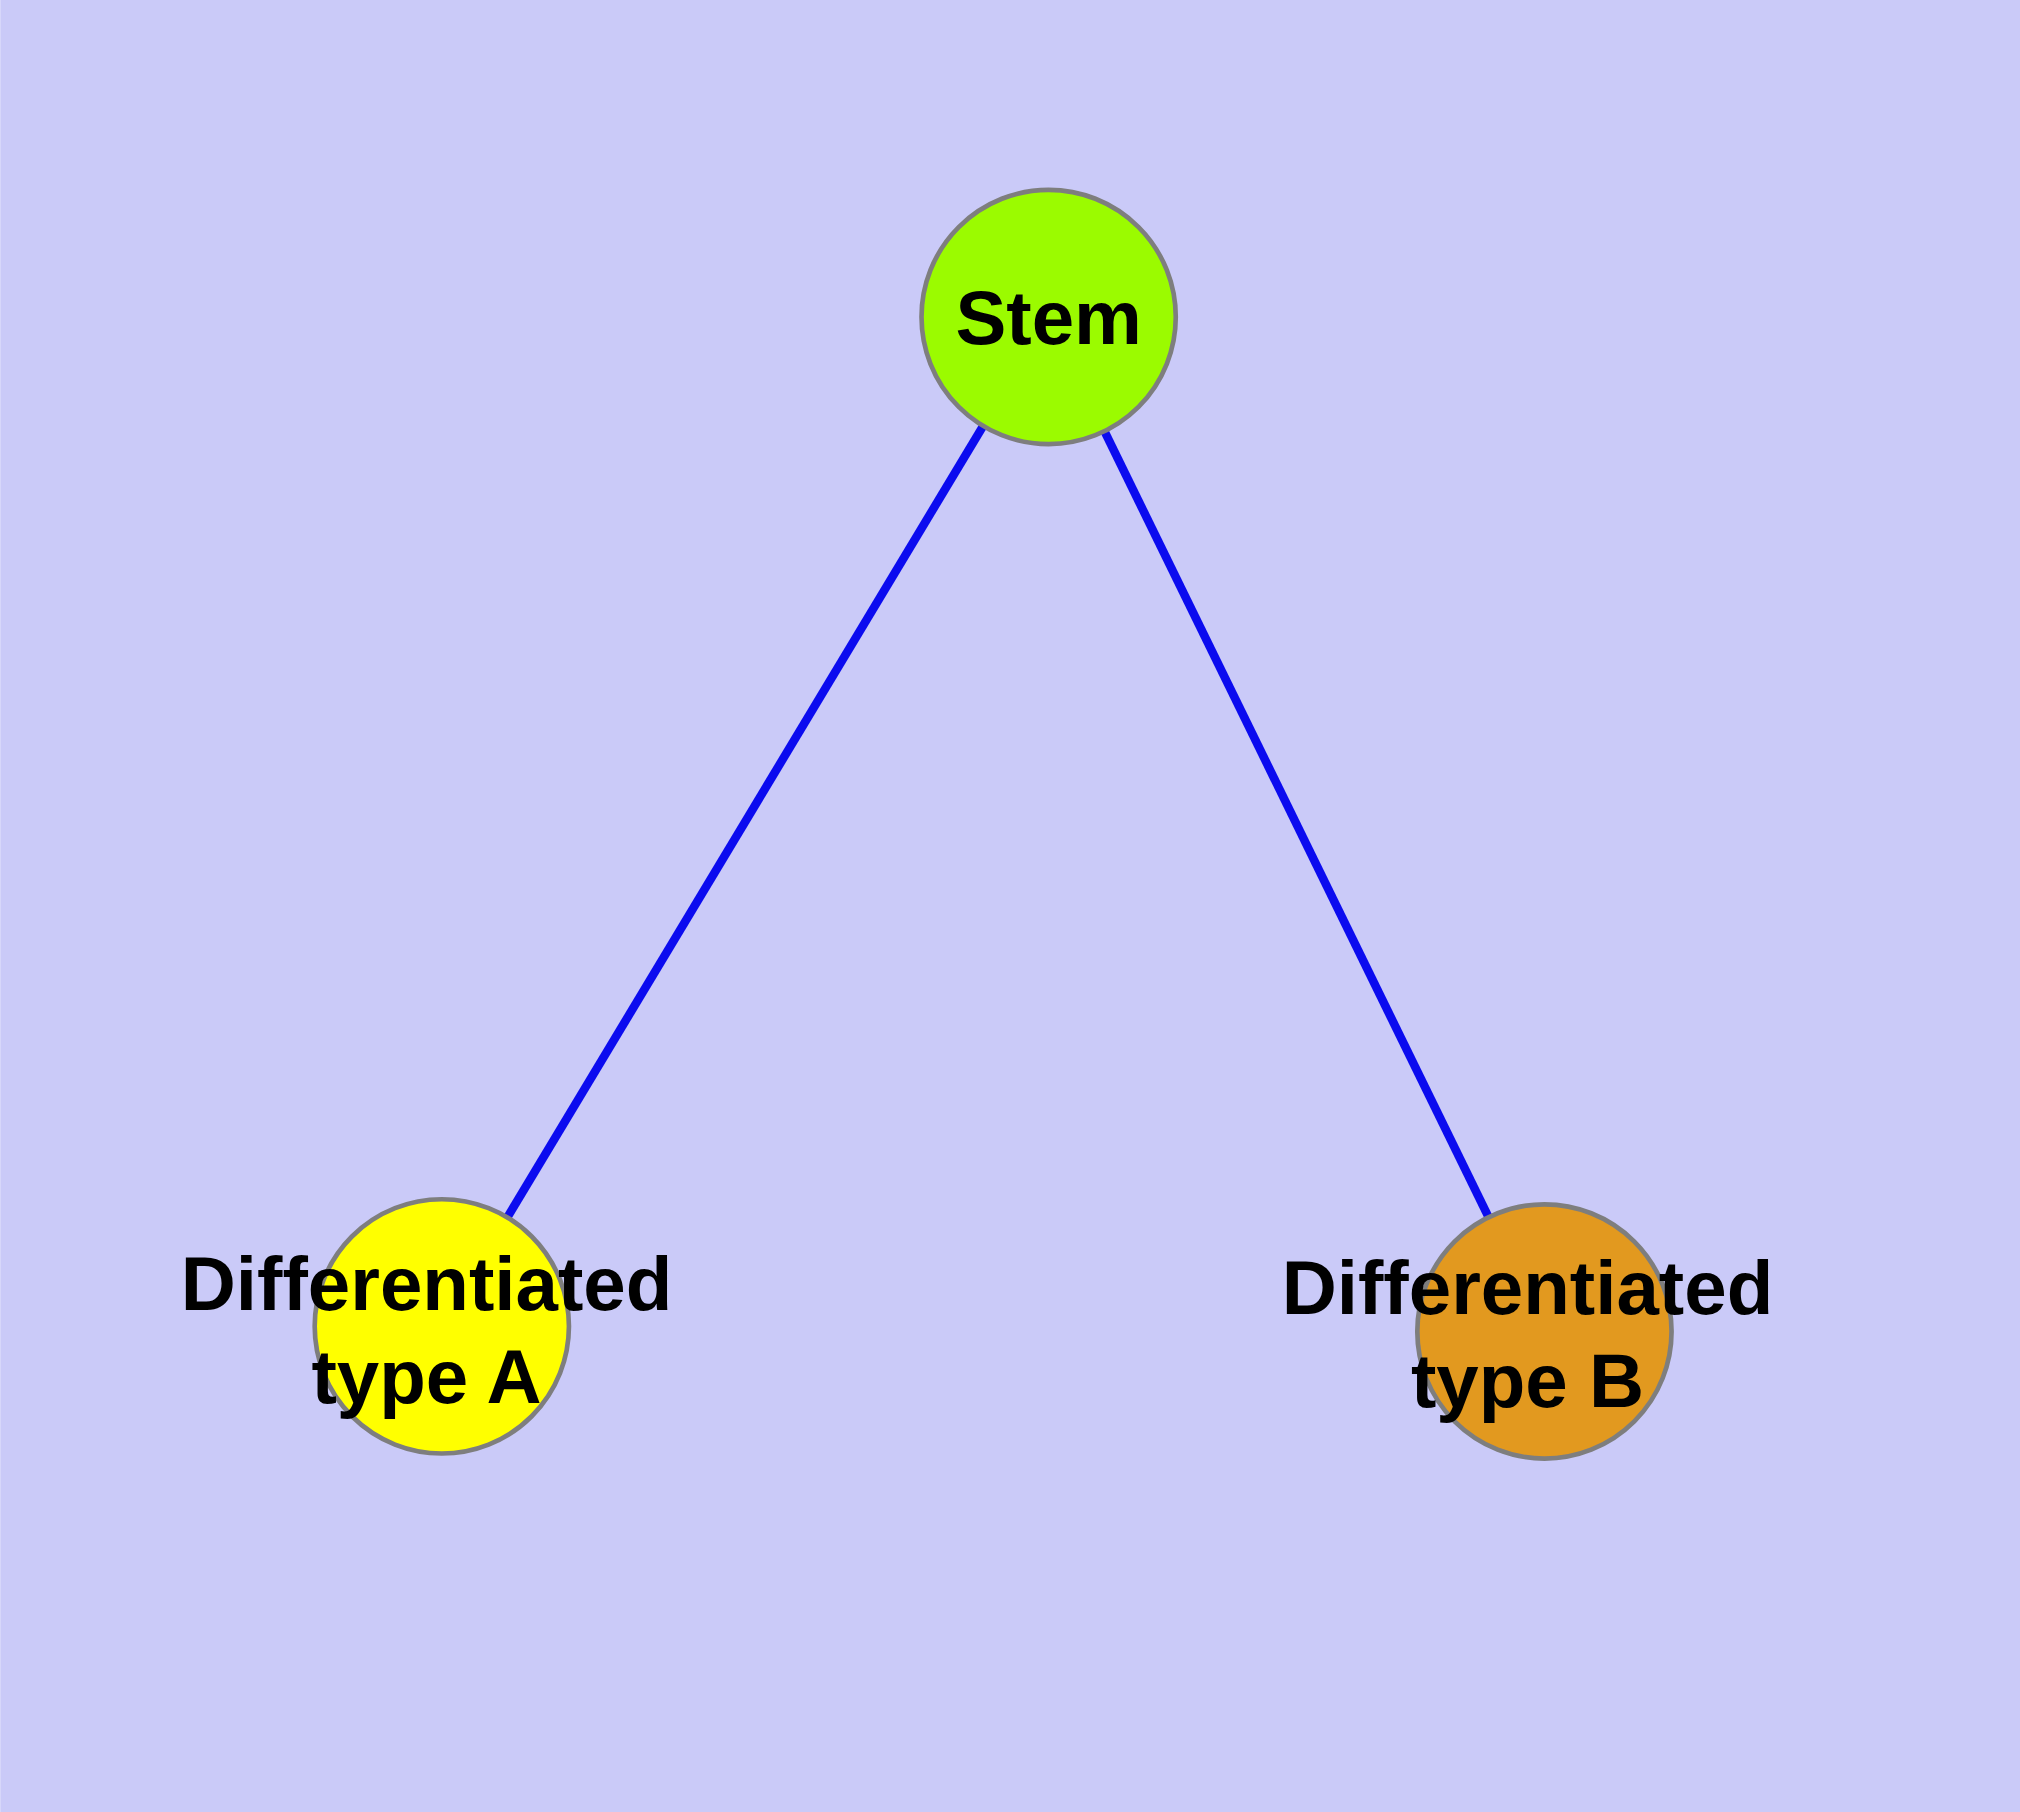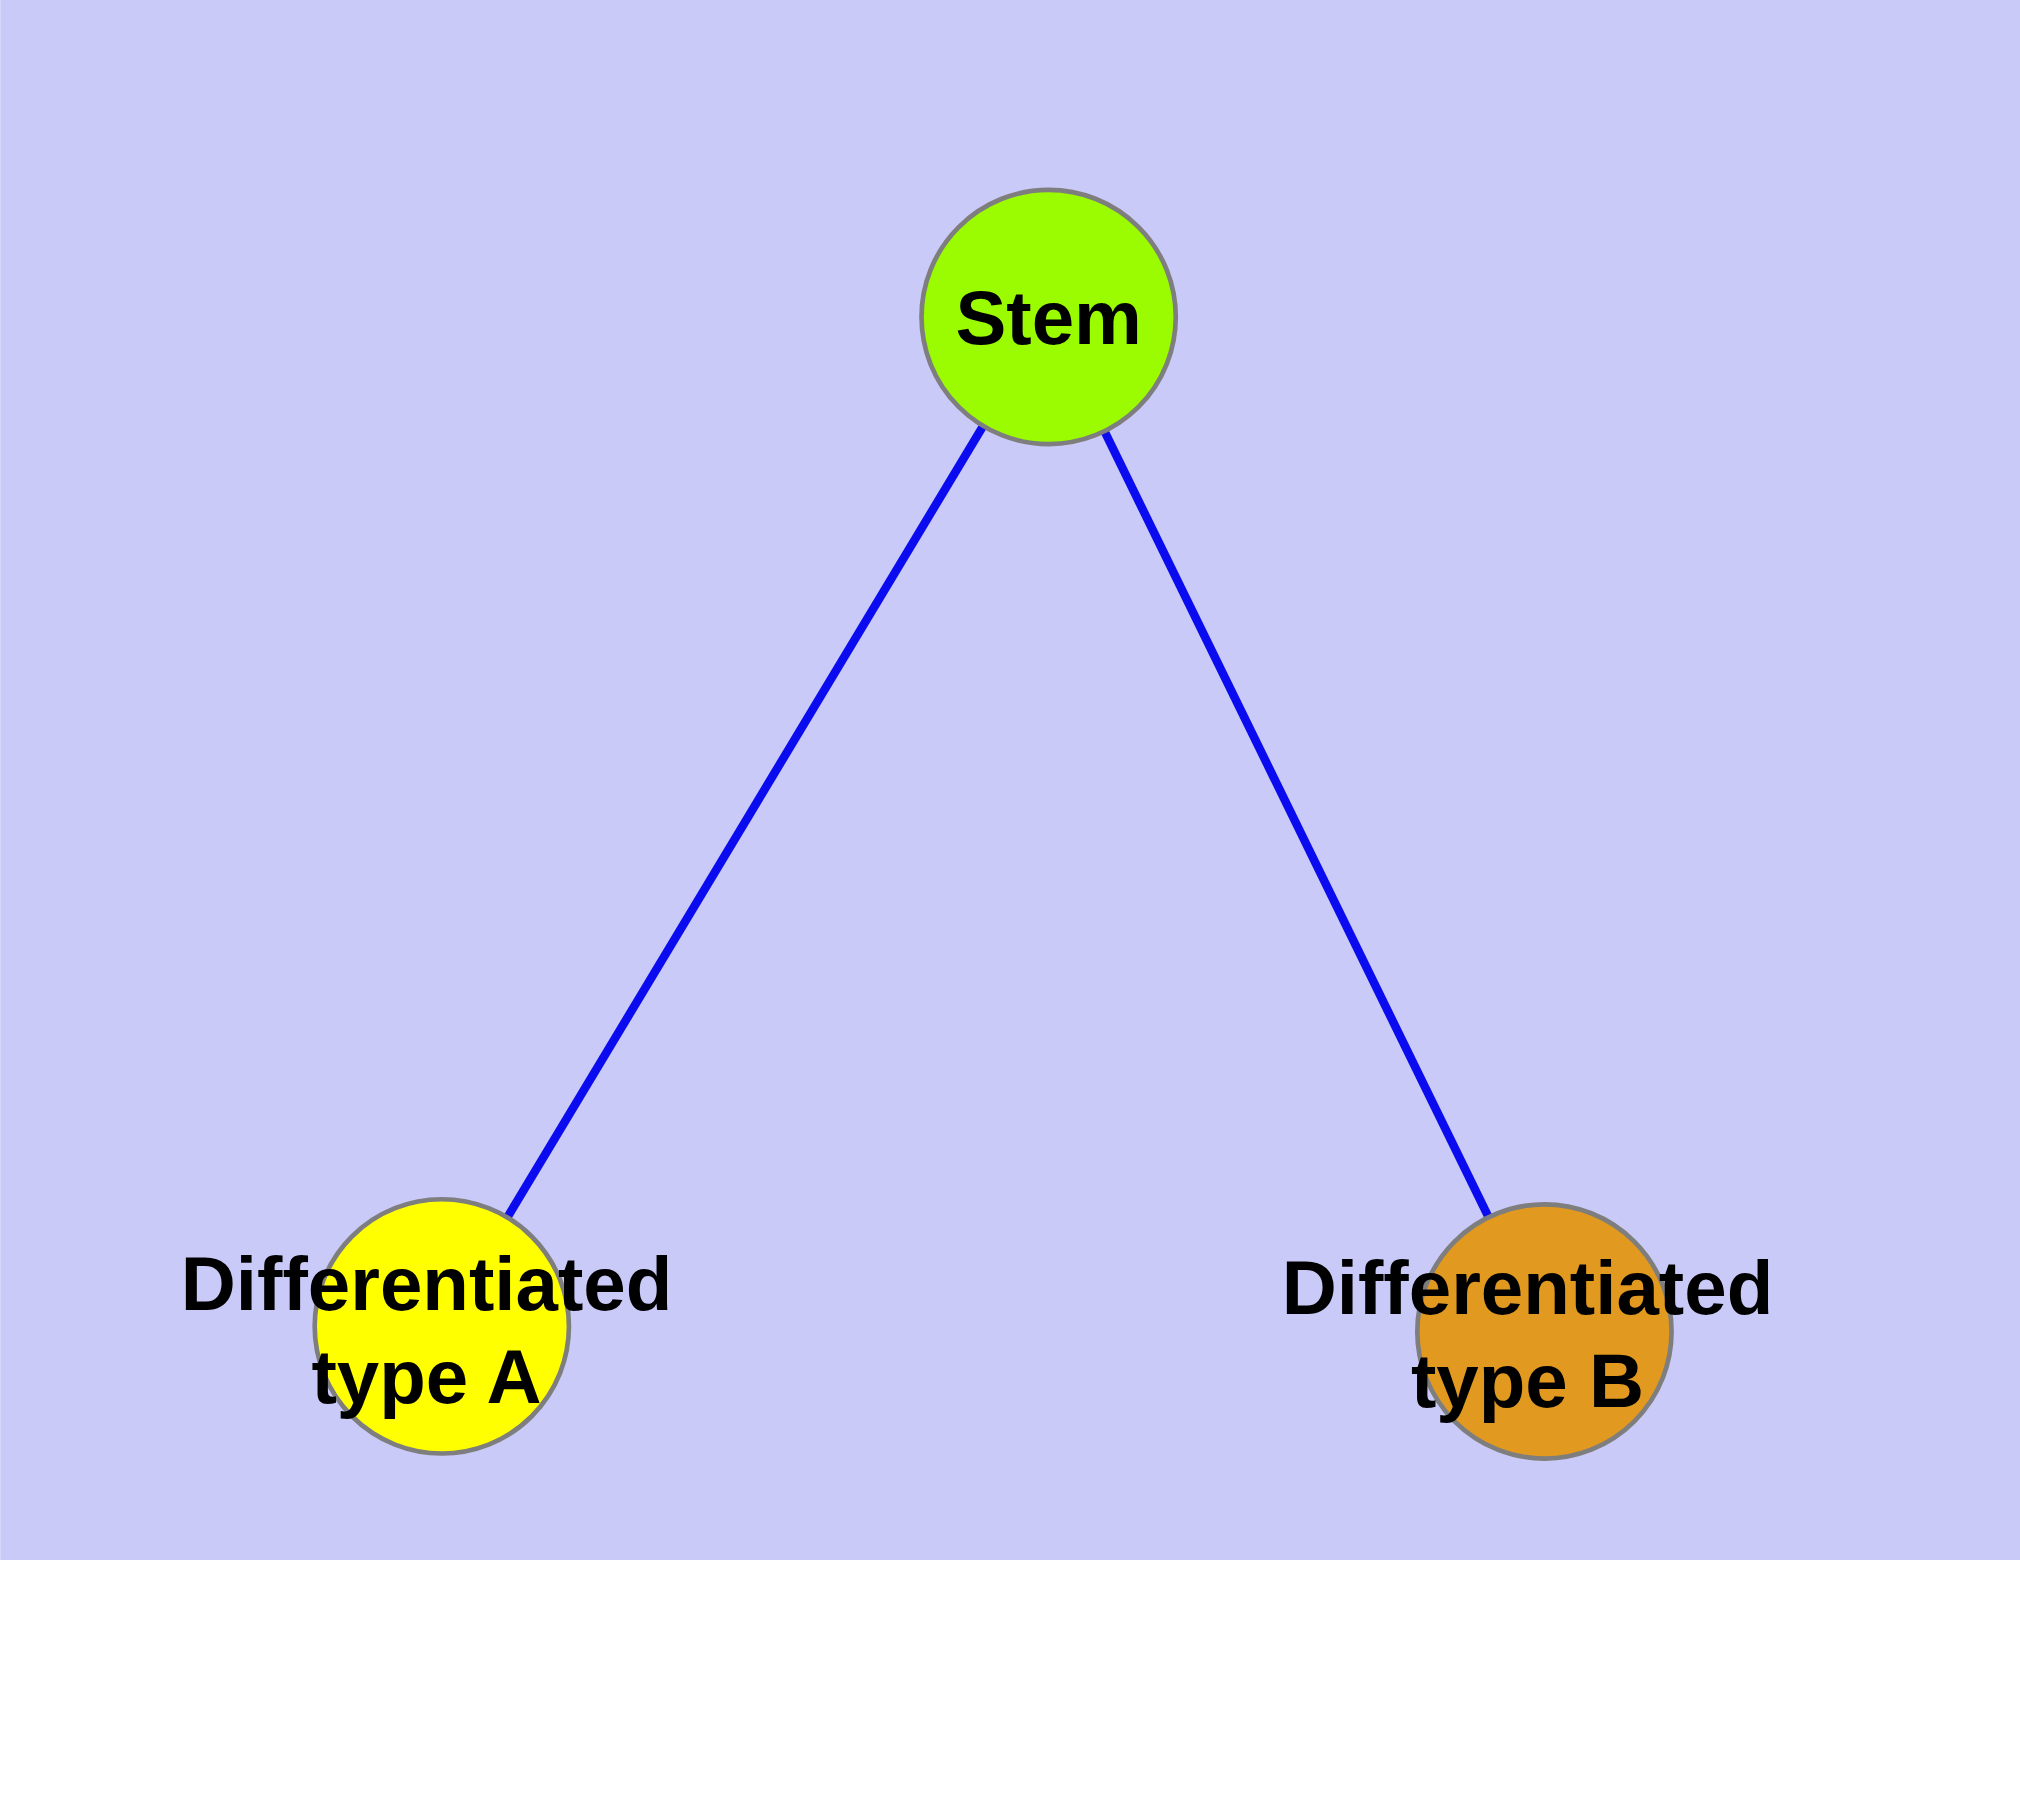--- a/index.html
+++ b/index.html
@@ -3,21 +3,21 @@
 <meta charset="utf-8">
 <style>
   html, body {
     margin: 0;
     padding: 0;
     background: #ffffff;
   }
   #stage {
     position: relative;
     width: 2021px;
-    height: 1560px;
+    height: 1812px;
     overflow: hidden;
   }
   #diagram-svg {
     position: absolute;
     top: 0;
     left: 0;
     display: block;
   }
   text {
     font-family: "Liberation Sans", "DejaVu Sans", sans-serif;

